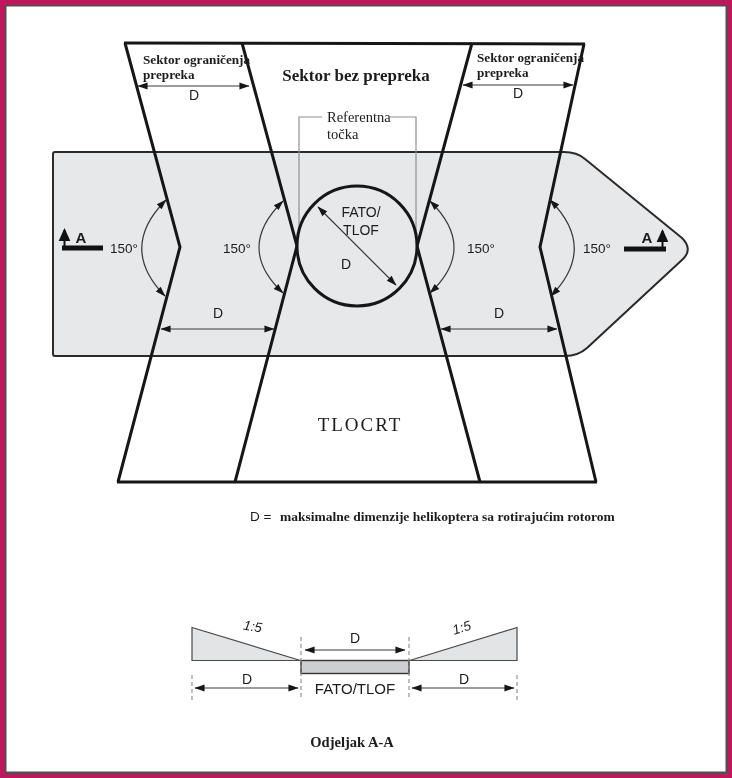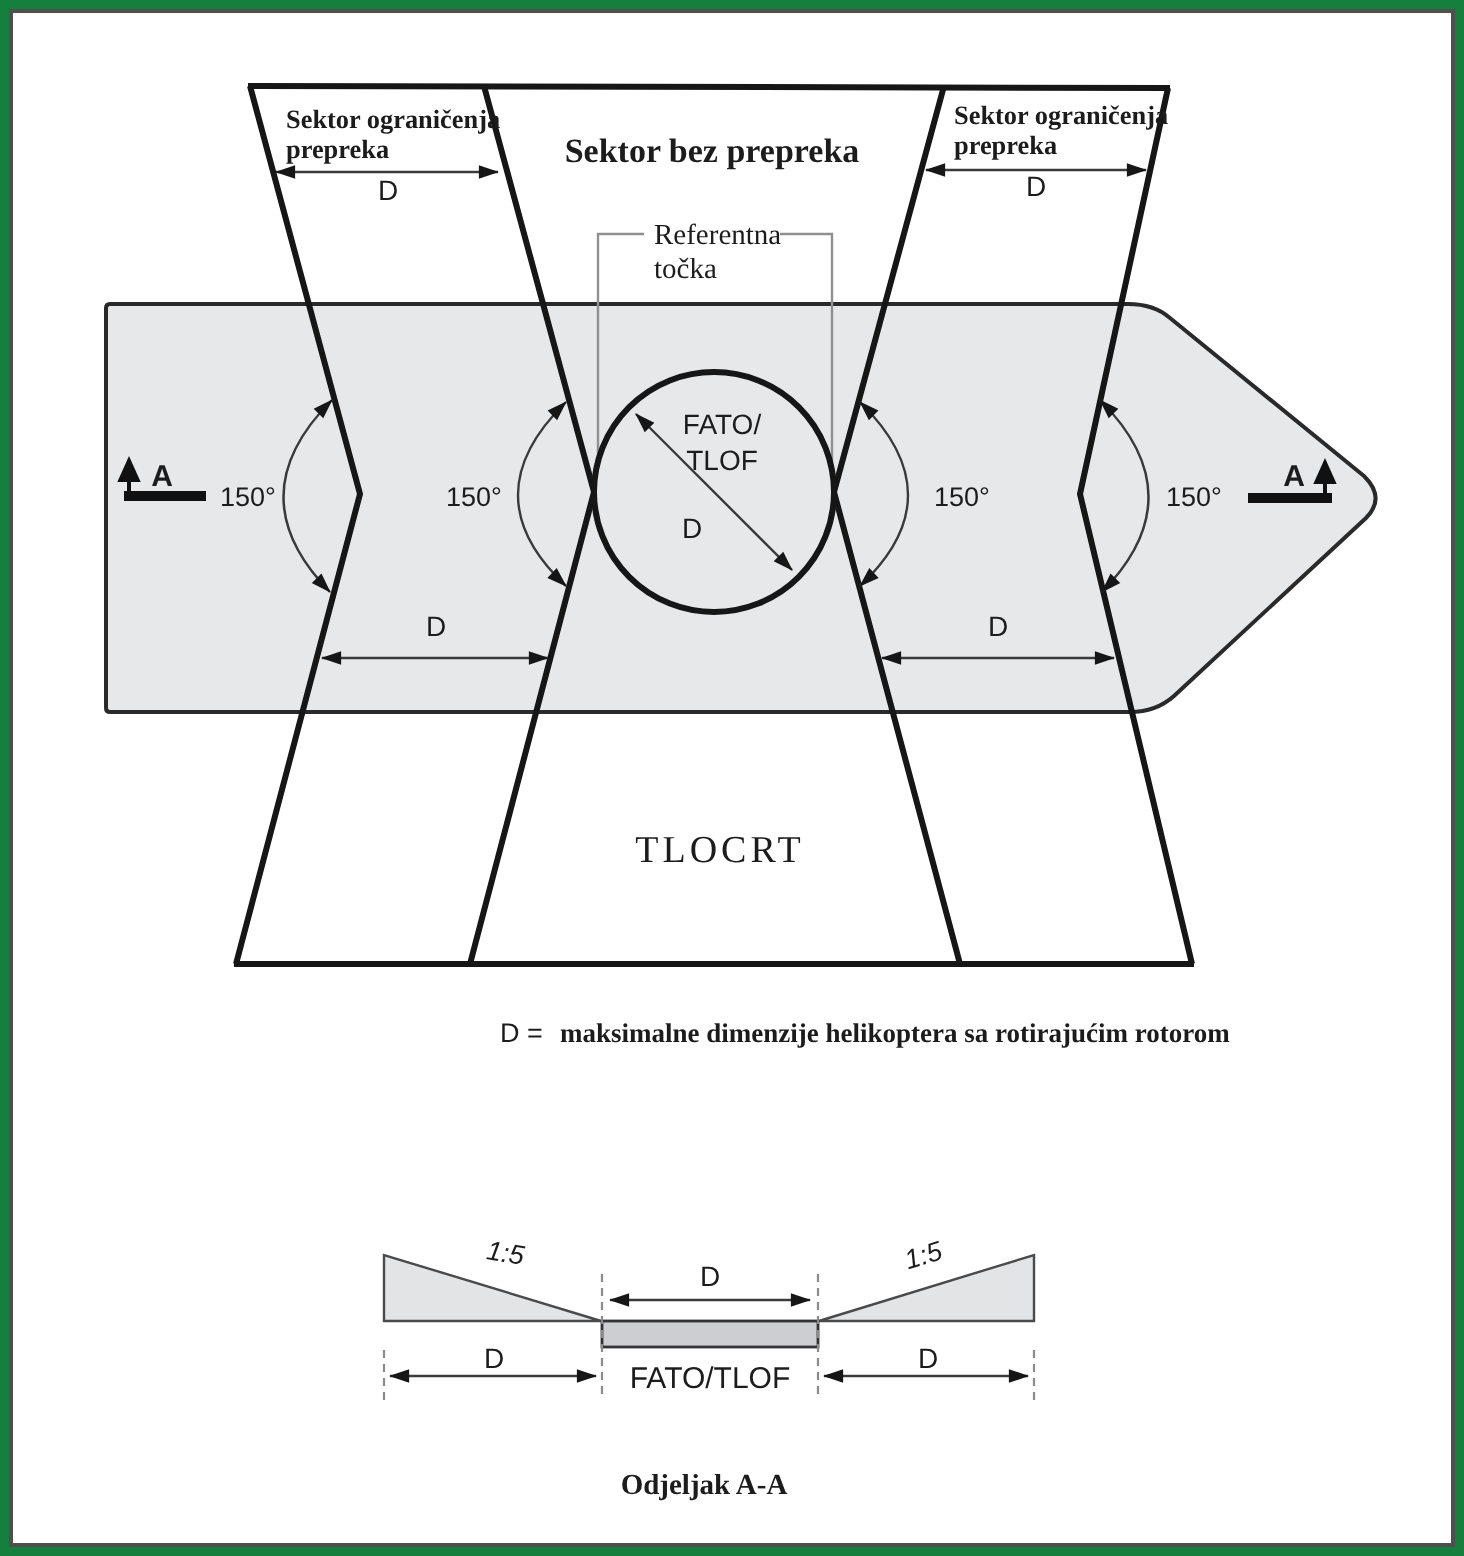--- a/index.html
+++ b/index.html
@@ -1,19 +1,19 @@
 <!DOCTYPE html>
 <html><head>
 <meta charset="utf-8">
 <style>
   html,body{margin:0;padding:0;background:#ffffff;}
   #stage{
     position:relative;
     width:732px;height:778px;
-    background:#15803d;
+    background:#be185d;
     font-family:"Liberation Serif", serif;
   }
   svg{position:absolute;left:0;top:0;}
   text{fill:#1c1c1c;}
   .serif{font-family:"Liberation Serif", serif;}
   .secthead{font-size:13.2px;font-weight:bold;}
   .freehead{font-size:17px;font-weight:600;}
   .refpt{font-size:14.5px;}
   .dim{font-family:"Liberation Sans", sans-serif;font-size:14px;}
   .ang{font-family:"Liberation Sans", sans-serif;font-size:13.5px;}

